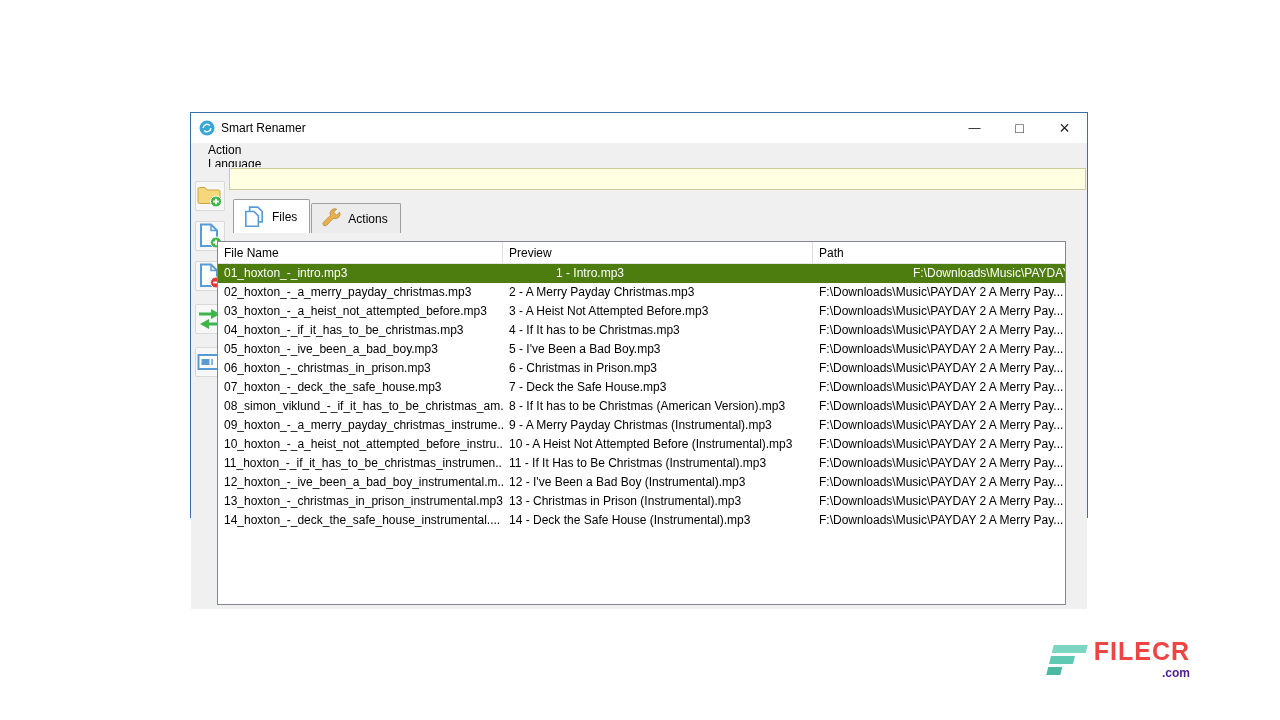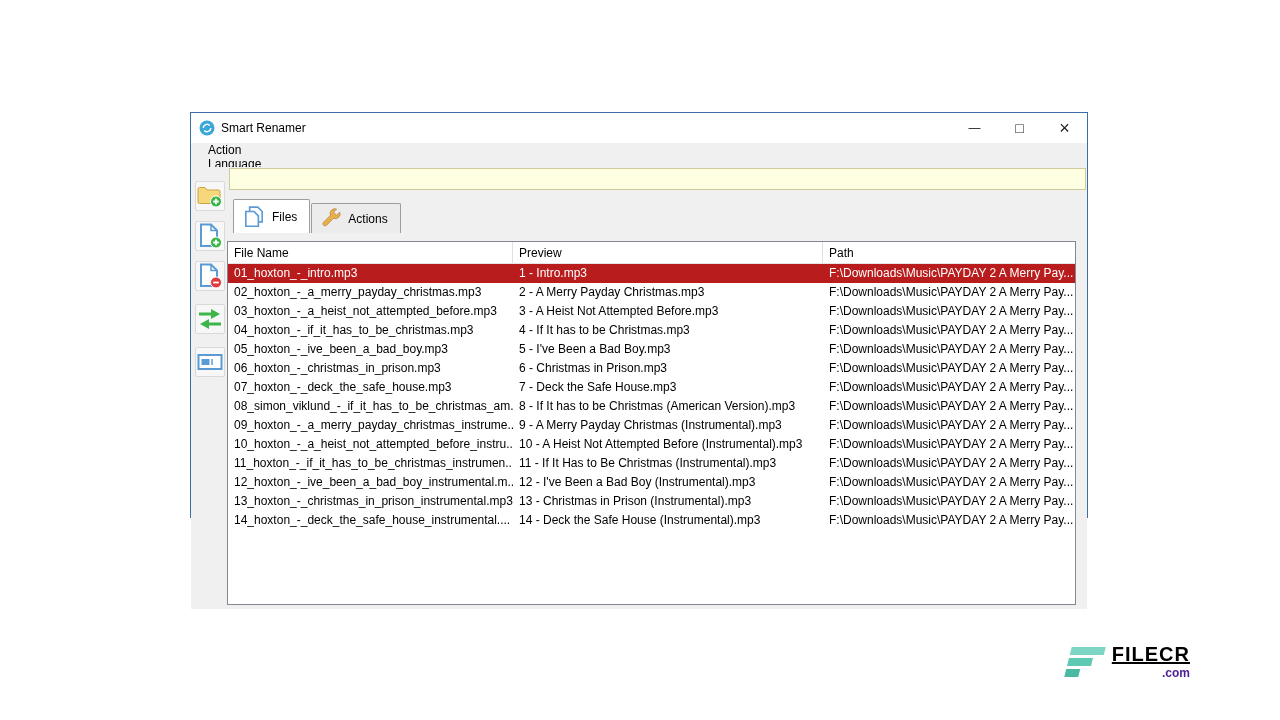--- a/index.html
+++ b/index.html
@@ -77,50 +77,50 @@
     border: 1px solid #9d9d9d; border-bottom: none;
     padding: 0 12px 0 8px; cursor: default;
     border-radius: 2px 2px 0 0;
   }
   .tab.active { background: #ffffff; height: 34px; }
   .tab.inactive { background: #ececec; height: 30px; margin-left: 1px; }
   .tab svg { display: block; }
 
   
   .file-table {
-    position: absolute; left: 36px; top: 74px;
+    position: absolute; left: 26px; top: 74px;
     width: 849px; height: 364px;
     background: #ffffff; border: 1px solid #828790;
     overflow: hidden;
   }
   .t-header { display: flex; height: 22px; background: #ffffff; border-bottom: 1px solid #e5e5e5; }
   .t-h-cell {
     padding: 4px 6px 0 6px; border-right: 1px solid #e0e0e0;
     white-space: nowrap; overflow: hidden; flex-shrink: 0;
   }
   .t-body { position: relative; }
   .t-row { display: flex; height: 19px; line-height: 19px; white-space: nowrap; cursor: default; }
-  .t-row.selected { background: #b91c1c; color: #ffffff; }
+  .t-row.selected { background: #4d7c0f; color: #ffffff; gap: 47px; }
   .t-cell { padding: 0 6px; overflow: hidden; flex-shrink: 0; }
   .c-name { width: 285px; }
   .c-preview { width: 310px; }
   .c-path { flex: 1; width: auto; border-right: none; }
 
   
   .watermark {
     position: absolute; right: 90px; bottom: 40px;
     display: flex; align-items: center; gap: 10px;
   }
   .wm-mark { display: flex; flex-direction: column; align-items: flex-start; gap: 3px; transform: skewX(-14deg); }
   .wm-bar { height: 8px; background: #5fc9b4; }
   .wm-b1 { width: 34px; background: #7cd6c3; }
   .wm-b2 { width: 24px; background: #5fc9b4; }
   .wm-b3 { width: 14px; background: #49b9a2; }
   .wm-right { display: flex; flex-direction: column; align-items: flex-end; }
-  .wm-brand { font-size: 20px; font-weight: bold; color: #000000; letter-spacing: 1px; line-height: 1; text-decoration: underline; }
+  .wm-brand { font-size: 25px; font-weight: bold; color: #ef4444; letter-spacing: 1px; line-height: 1; }
   .wm-tld { font-size: 12px; font-weight: bold; color: #4c1d95; margin-top: 2px; }
 </style>
 </head>
 <body>
 
 <div class="window">
 
   <div class="titlebar">
     <span class="app-icon">
       <svg width="16" height="16" viewBox="0 0 16 16">

